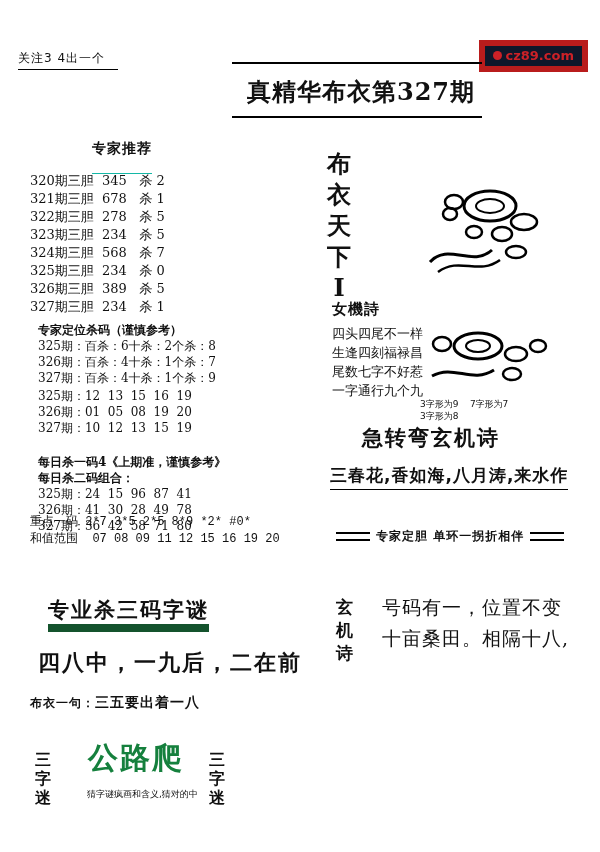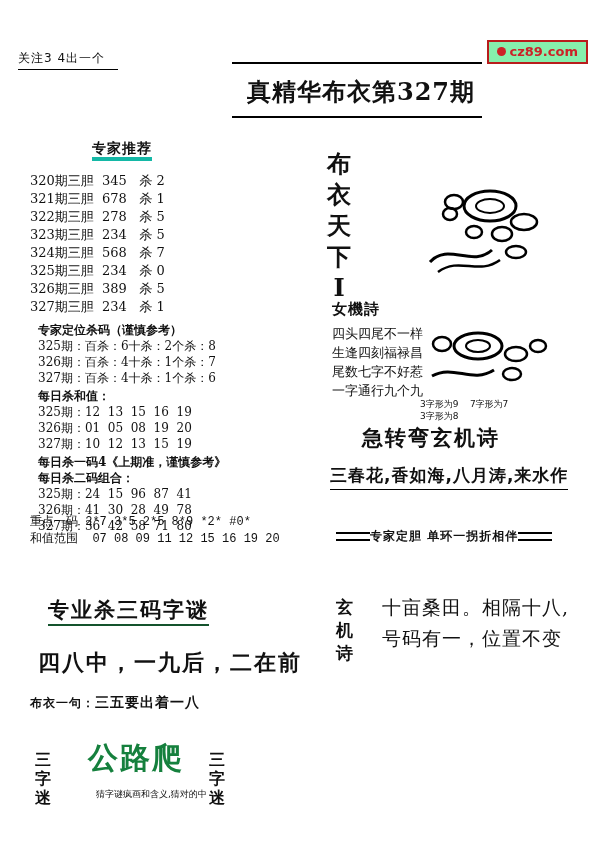--- a/index.html
+++ b/index.html
@@ -15,22 +15,22 @@
 
   
   .hdr-left{
     position:absolute;left:18px;top:14px;
     font-size:12px;letter-spacing:1px;
     border-bottom:1px solid #000;
     padding-bottom:2px;width:100px;
   }
   .logo{
     position:absolute;right:12px;top:4px;
-    border:2px solid #b91c1c;
-    background:#86efac;
+    border:6px solid #b91c1c;
+    background:#0f172a;
     padding:2px 8px 3px 8px;
     display:flex;align-items:center;gap:4px;
   }
   .logo .dot{
     width:9px;height:9px;border-radius:50%;
     background:#cc2127;display:inline-block;
   }
   .logo .txt{
     color:#cc2127;font-size:13px;font-weight:bold;
     font-family:"DejaVu Sans",sans-serif;
@@ -49,21 +49,21 @@
   .title-underline{
     position:absolute;left:232px;top:80px;width:250px;height:0;
     border-top:2px solid #000;
   }
 
   
   .exp-title{
     position:absolute;left:92px;top:104px;
     font-size:14px;font-weight:bold;letter-spacing:1px;
   }
-  .exp-title .ul{border-bottom:4px solid #14b8a6;padding-bottom:1px;}
+  .exp-title .ul{border-bottom:1px solid #14b8a6;padding-bottom:17px;}
 
   .sandan{
     position:absolute;left:30px;top:136px;
     font-size:13px;line-height:18px;
     font-family:"DejaVu Serif","Liberation Serif",serif;
   }
   .sandan .row{white-space:pre;}
 
   .sec{
     position:absolute;font-size:12px;line-height:16px;
@@ -79,21 +79,21 @@
   .zhongdian{
     position:absolute;left:30px;top:478px;
     font-size:12px;line-height:17px;white-space:pre;
     font-family:Liberation Mono, monospace;
   }
 
   .zimi-title{
     position:absolute;left:48px;top:560px;
     font-size:21px;font-weight:bold;letter-spacing:2px;
   }
-  .zimi-title .ul{border-bottom:2px solid #14532d;padding-bottom:2px;}
+  .zimi-title .ul{border-bottom:8px solid #14532d;padding-bottom:2px;}
   .zimi-body{
     position:absolute;left:38px;top:612px;
     font-size:22px;letter-spacing:2px;font-weight:bold;
     font-family:"DejaVu Serif","Liberation Serif",serif;
   }
   .buyi-line{
     position:absolute;left:30px;top:658px;
     font-size:14px;font-weight:bold;letter-spacing:1px;
   }
   .buyi-line .sm{font-size:12px;}
@@ -108,21 +108,21 @@
     font-size:16px;font-weight:bold;line-height:19px;
     width:18px;text-align:center;
   }
   .gonglu{
     position:absolute;left:88px;top:702px;
     font-size:30px;font-weight:bold;letter-spacing:2px;
     font-family:"DejaVu Serif","Liberation Serif",serif;
   }
   .gonglu .shadow{color:#15803d;}
   .gonglu-sub{
-    position:absolute;left:96px;top:752px;
+    position:absolute;left:87px;top:752px;
     font-size:9px;line-height:12px;width:136px;
   }
 
   
   .buyi-vert{
     position:absolute;left:324px;top:112px;
     font-size:24px;font-weight:bold;line-height:31px;
     width:30px;text-align:center;
     font-family:"DejaVu Serif","Liberation Serif",serif;
   }
@@ -149,21 +149,21 @@
   }
   .jizhuan-body{
     position:absolute;left:330px;top:428px;
     font-size:17px;font-weight:bold;letter-spacing:1px;
     border-bottom:1px solid #000;padding-bottom:2px;
   }
 
   .dingdan{
     position:absolute;left:336px;top:492px;
     font-size:12px;font-weight:bold;letter-spacing:1px;
-    display:flex;align-items:center;
+    display:flex;align-items:center;gap:6px;
   }
   .dingdan .bar{
     display:inline-block;width:34px;height:0;
     border-top:2px solid #000;border-bottom:2px solid #000;height:5px;
   }
 
   .xuanji{
     position:absolute;left:336px;top:560px;
     font-size:17px;font-weight:bold;line-height:23px;
     width:20px;text-align:left;
@@ -202,25 +202,24 @@
     <div class="row">324期三胆  568   杀 7</div>
     <div class="row">325期三胆  234   杀 0</div>
     <div class="row">326期三胆  389   杀 5</div>
     <div class="row">327期三胆  234   杀 1</div>
   </div>
 
   <div class="sec killpos">
     <div class="h">专家定位杀码（谨慎参考）</div>
     <div class="row">325期：百杀：6十杀：2个杀：8</div>
     <div class="row">326期：百杀：4十杀：1个杀：7</div>
-    <div class="row">327期：百杀：4十杀：1个杀：6</div>
+    <div class="row">327期：百杀：4十杀：1个杀：9</div>
   </div>
 
   <div class="sec dayhe">
-    <div class="h">每日杀和值：</div>
     <div class="row">325期：12  13  15  16  19</div>
     <div class="row">326期：01  05  08  19  20</div>
     <div class="row">327期：10  12  13  15  19</div>
   </div>
 
   <div class="sec daykill">
     <div class="h">每日杀一码4《上期准，谨慎参考》</div>
     <div class="h">每日杀二码组合：</div>
     <div class="row">325期：24  15  96  87  41</div>
     <div class="row">326期：41  30  28  49  78</div>
@@ -286,17 +285,17 @@
   <div class="jizhuan-body">三春花,香如海,八月涛,来水作</div>
 
   <div class="dingdan">
     <span class="bar"></span>
     <span>专家定胆 单环一拐折相伴</span>
     <span class="bar"></span>
   </div>
 
   <div class="xuanji">玄机诗</div>
   <div class="xuanji-body">
+    <div>号码有一，位置不变</div>
     <div>十亩桑田。相隔十八,</div>
-    <div>号码有一，位置不变</div>
   </div>
 
 </div>
 
 </body></html>

